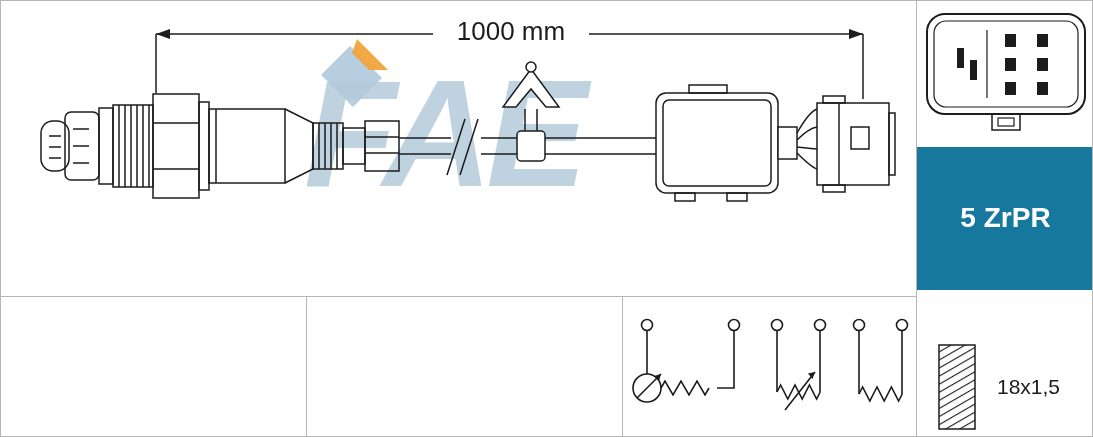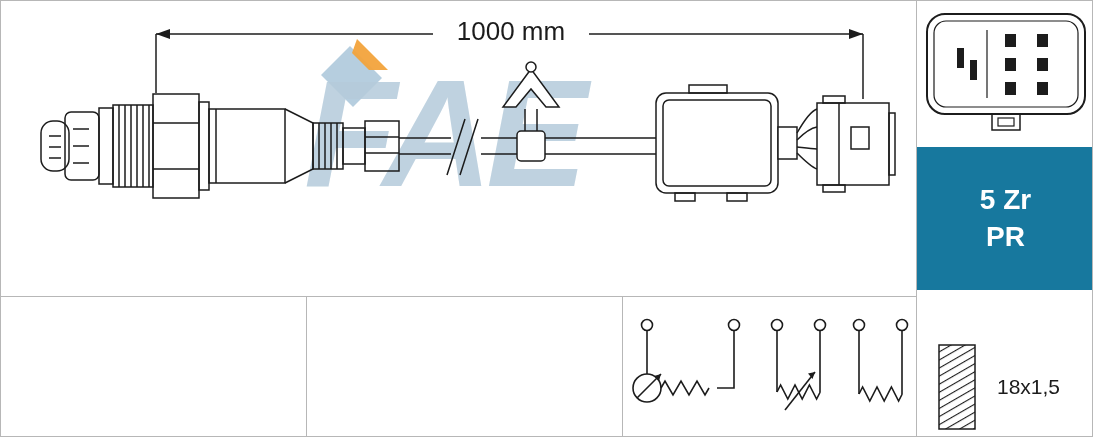--- a/index.html
+++ b/index.html
@@ -11,21 +11,21 @@
   .watermark { position:absolute; left:295px; top:28px; width:320px; height:230px; z-index:1; }
   .watermark-text { position:absolute; left:8px; top:28px; font-size:152px; font-weight:bold;
             font-style:italic; color:#b5cbdb; opacity:0.85; letter-spacing:-6px; line-height:1; }
   .watermark-diamond { position:absolute; left:20px; top:8px; }
   .dim-label { position:absolute; left:432px; top:16px; width:156px; height:28px; z-index:3;
             background:#ffffff; text-align:center; font-size:26px; color:#1c1c1c; line-height:28px; }
   .cell { position:absolute; z-index:3; }
   .connector-cell { left:916px; top:0; width:177px; height:145px;
             display:flex; align-items:center; justify-content:center; }
   .spec-box { left:916px; top:146px; width:177px; height:143px; background:#17789e;
-            display:flex; flex-direction:column; align-items:center; justify-content:center; z-index:5; }
+            display:flex; flex-direction:row; align-items:center; justify-content:center; z-index:5; }
   .spec-line { color:#ffffff; font-weight:bold; font-size:28px; line-height:1.3; }
   .thread-cell { left:916px; top:290px; width:177px; height:191px;
             display:flex; align-items:center; gap:12px; padding-left:12px; }
   .thread-label { font-size:21px; color:#1c1c1c; }
   .circuit-cell { left:622px; top:296px; width:293px; height:141px;
             display:flex; align-items:center; justify-content:center; }
   .empty-cell { background:transparent; }
 </style>
 </head>
 <body>

